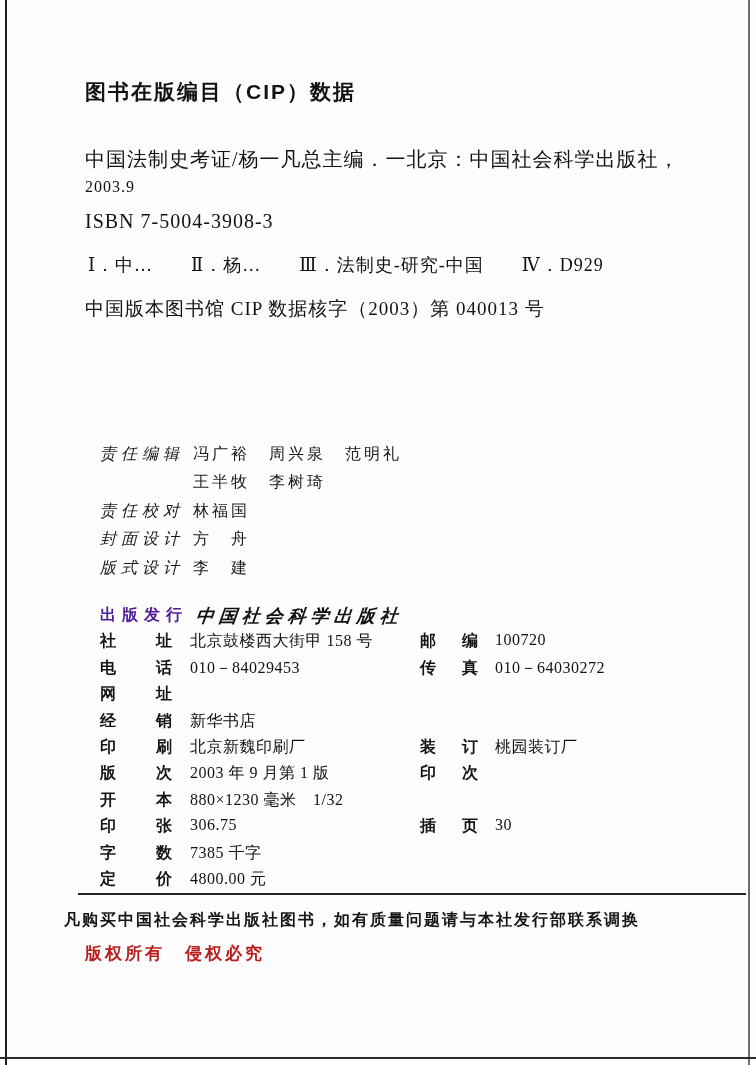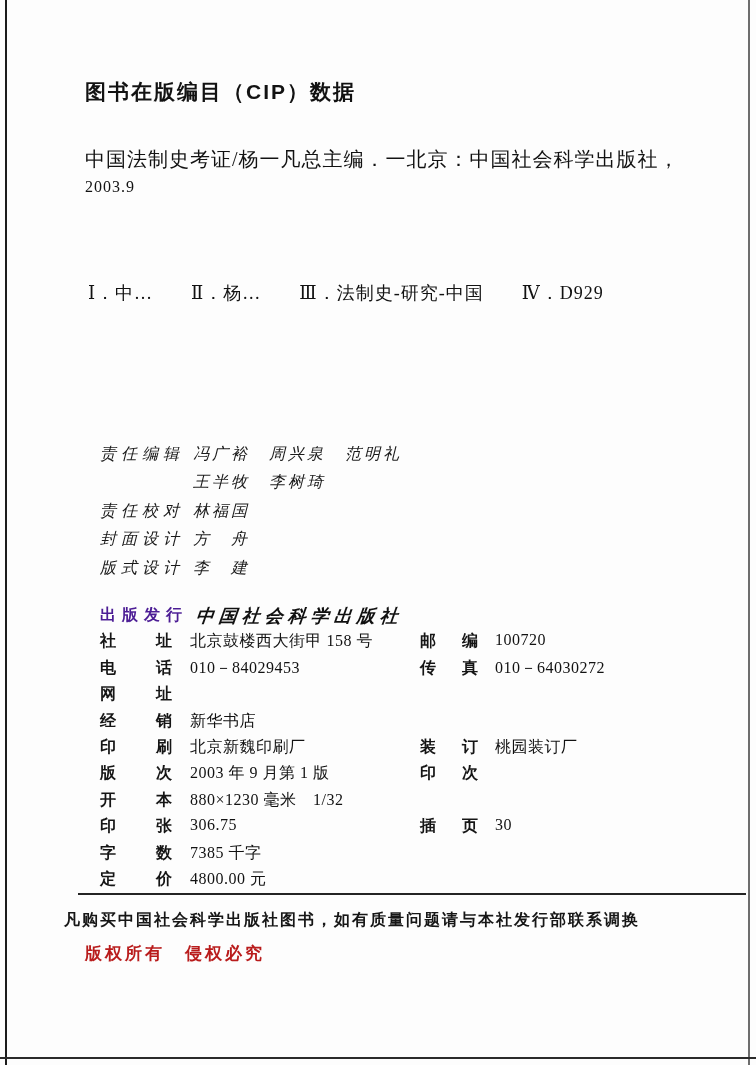--- a/index.html
+++ b/index.html
@@ -15,32 +15,32 @@
   .edge-bottom{ position: absolute; left: 0; top: 1057px; width: 756px; height: 2px; background: #2b2b2b; }
 
   .cip-heading {
     position: absolute; left: 85px; top: 78px;
     font-family: "Liberation Sans", "DejaVu Sans", sans-serif;
     font-weight: bold; font-size: 21px; letter-spacing: 2px;
   }
   .cip-line1 { position: absolute; left: 85px; top: 146px; font-size: 20px; letter-spacing: 1px; }
   .cip-line2 { position: absolute; left: 85px; top: 178px; font-size: 16px; letter-spacing: 1px; }
   .isbn      { position: absolute; left: 85px; top: 210px; font-size: 20px; letter-spacing: 1px; }
-  .classification { position: absolute; left: 88px; top: 253px; font-size: 18px; letter-spacing: 1px; margin-top: 28px; }
+  .classification { position: absolute; left: 88px; top: 253px; font-size: 18px; letter-spacing: 1px; }
   .cip-record{ position: absolute; left: 85px; top: 296px; font-size: 19px; letter-spacing: 1px; }
 
   .staff-block { position: absolute; left: 0; top: 444px; width: 756px; }
   .staff-row { position: relative; height: 28.4px; padding-left: 20px; }
   .staff-label {
     position: absolute; left: 100px; top: 0;
     font-style: italic; font-size: 16px; letter-spacing: 5px; color: #1a1a1a;
   }
   .staff-value {
     position: absolute; left: 193px; top: 0;
-    font-style: italic; font-size: 16px; letter-spacing: 3px; color: #1a1a1a;
+    font-size: 16px; letter-spacing: 3px; color: #1a1a1a;
   }
 
   .pub-block { position: absolute; left: 0; top: 604px; width: 756px; }
   .pub-row { position: relative; height: 26.4px; }
   .pub-label, .pub-label-right {
     position: absolute; top: 1px; display: flex; justify-content: space-between;
     font-family: "Liberation Sans", "DejaVu Sans", sans-serif;
     font-weight: bold; font-size: 16px; color: #151515;
   }
   .pub-label { left: 100px; width: 72px; }
@@ -75,21 +75,23 @@
 <body>
 
 <div class="page">
   <div class="edge-left"></div>
   <div class="edge-right"></div>
   <div class="edge-bottom"></div>
 
   <div class="cip-heading">图书在版编目（CIP）数据</div>
   <div class="cip-line1">中国法制史考证/杨一凡总主编．一北京：中国社会科学出版社，</div>
   <div class="cip-line2">2003.9</div>
+  <div class="isbn">ISBN 7-5004-3908-3</div>
   <div class="classification">Ⅰ．中…　　Ⅱ．杨…　　Ⅲ．法制史-研究-中国　　Ⅳ．D929</div>
+  <div class="cip-record">中国版本图书馆 CIP 数据核字（2003）第 040013 号</div>
 
   <div class="staff-block">
     <div class="staff-row">
       <span class="staff-label">责任编辑</span>
       <span class="staff-value">冯广裕　周兴泉　范明礼</span>
     </div>
     <div class="staff-row">
       <span class="staff-label"></span>
       <span class="staff-value">王半牧　李树琦</span>
     </div>

